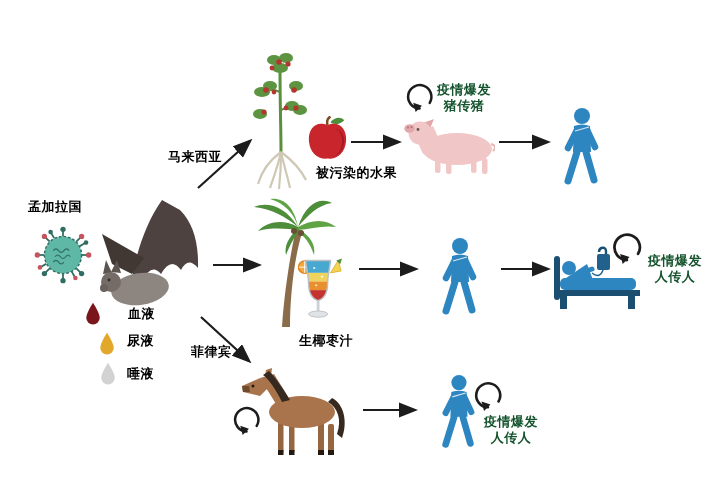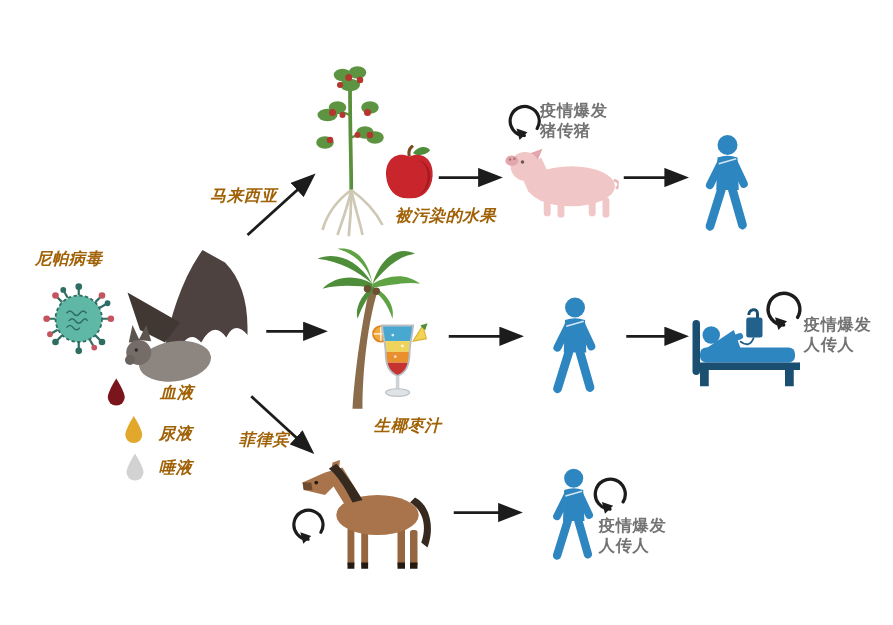--- a/index.html
+++ b/index.html
@@ -9,33 +9,33 @@
   }
   .canvas{
     position:relative;
     width:714px;height:500px;
     background:#ffffff;
     overflow:hidden;
   }
   .abs{position:absolute;}
   .label{
     position:absolute;
-    color:#a16207;
+    color:#000000;
     font-size:13px;
     font-weight:600;
     white-space:nowrap;
     letter-spacing:.5px;
-    font-style:italic;
   }
   .outbreak{
     position:absolute;
     width:64px;
-    color:#737373;
+    color:#14532d;
     font-size:13px;
     font-weight:600;
+    text-align:center;
     line-height:1.25;
     letter-spacing:.5px;
   }
   .overlay{position:absolute;left:0;top:0;pointer-events:none;}
   .legend-row .label{position:static;}
 </style>
 </head>
 <body>
 
 <div class="canvas">
@@ -51,21 +51,21 @@
       <line x1="213" y1="265" x2="259" y2="265" marker-end="url(#ah)"></line>
       <line x1="201" y1="317" x2="249" y2="361" marker-end="url(#ah)"></line>
       <line x1="351" y1="142" x2="399" y2="142" marker-end="url(#ah)"></line>
       <line x1="499" y1="142" x2="548" y2="142" marker-end="url(#ah)"></line>
       <line x1="359" y1="269" x2="416" y2="269" marker-end="url(#ah)"></line>
       <line x1="501" y1="269" x2="548" y2="269" marker-end="url(#ah)"></line>
       <line x1="363" y1="410" x2="415" y2="410" marker-end="url(#ah)"></line>
     </g>
   </svg>
 
-  <div class="label" style="left:28px;top:198px;">尼帕病毒</div>
+  <div class="label" style="left:28px;top:198px;">孟加拉国</div>
 
   <svg class="abs" style="left:32px;top:224px;" width="62" height="62" viewBox="0 0 70 70">
     <g stroke="#2f6d62" stroke-width="2">
       <line x1="35" y1="14" x2="35" y2="6"></line>
         <line x1="35" y1="56" x2="35" y2="64"></line>
       <line x1="14" y1="35" x2="6" y2="35"></line>
         <line x1="56" y1="35" x2="64" y2="35"></line>
       <line x1="20" y1="20" x2="14" y2="14"></line>
         <line x1="50" y1="50" x2="56" y2="56"></line>
       <line x1="50" y1="20" x2="56" y2="14"></line>
@@ -107,21 +107,21 @@
     <circle cx="6" cy="92" r="4" fill="#6a625d"></circle>
     <circle cx="11" cy="84" r="1.4" fill="#2e2a27"></circle>
   </svg>
 
   <div class="abs legend-row" style="left:84px;top:302px;display:flex;align-items:center;gap:26px;">
     <svg width="18" height="24" viewBox="0 0 24 32">
       <path d="M12,1 C12,1 3,15 3,21 a9,9 0 0 0 18,0 C21,15 12,1 12,1 Z" fill="#7a161b"></path>
     </svg>
     <span class="label">血液</span>
   </div>
-  <div class="abs legend-row" style="left:98px;top:332px;display:flex;align-items:flex-end;gap:11px;">
+  <div class="abs legend-row" style="left:98px;top:332px;display:flex;align-items:flex-start;gap:11px;">
     <svg width="18" height="24" viewBox="0 0 24 32">
       <path d="M12,1 C12,1 3,15 3,21 a9,9 0 0 0 18,0 C21,15 12,1 12,1 Z" fill="#e2a82b"></path>
     </svg>
     <span class="label">尿液</span>
   </div>
   <div class="abs legend-row" style="left:99px;top:362px;display:flex;align-items:center;gap:10px;text-align:center;">
     <svg width="18" height="24" viewBox="0 0 24 32">
       <path d="M12,1 C12,1 3,15 3,21 a9,9 0 0 0 18,0 C21,15 12,1 12,1 Z" fill="#d2d2d2"></path>
     </svg>
     <span class="label">唾液</span>

